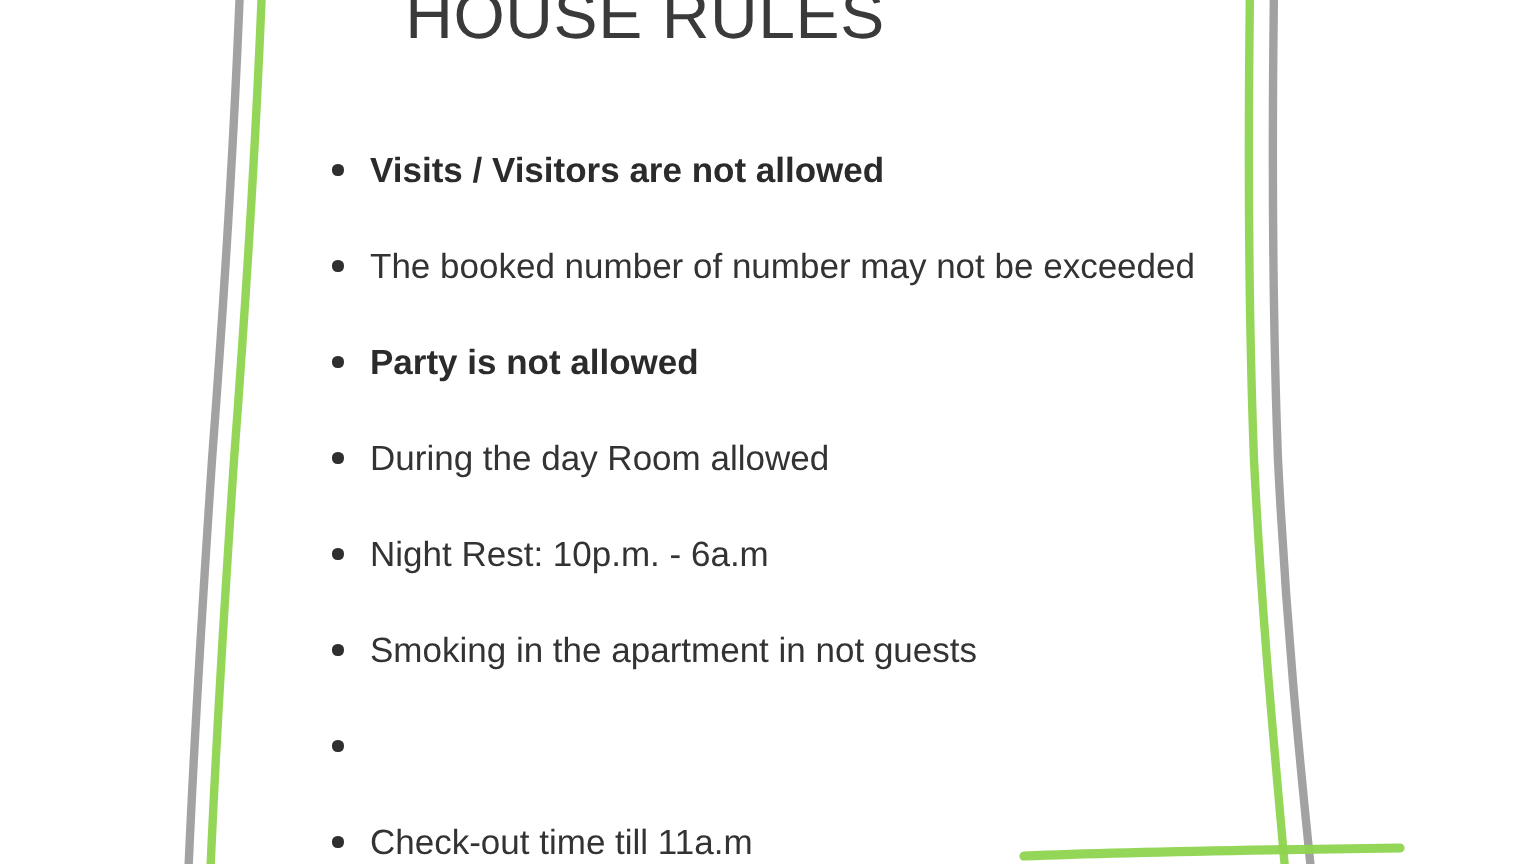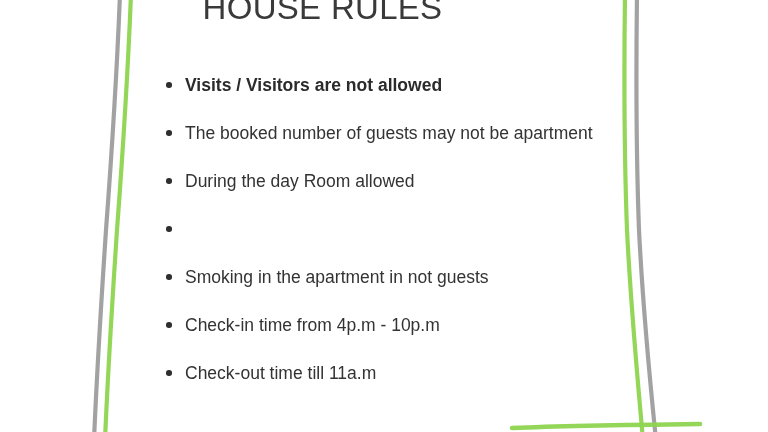--- a/index.html
+++ b/index.html
@@ -107,36 +107,40 @@
 
   <div id="title">HOUSE RULES</div>
 
   <ul id="rules">
     <li class="rule bold">
       <span class="dot"></span>
       <span class="txt">Visits / Visitors are not allowed</span>
     </li>
     <li class="rule">
       <span class="dot"></span>
-      <span class="txt">The booked number of guests may not be apartment</span>
+      <span class="txt">The booked number of number may not be exceeded</span>
+    </li>
+    <li class="rule bold">
+      <span class="dot"></span>
+      <span class="txt">Party is not allowed</span>
     </li>
     <li class="rule">
       <span class="dot"></span>
       <span class="txt">During the day Room allowed</span>
     </li>
     <li class="rule">
       <span class="dot"></span>
+      <span class="txt">Night Rest: 10p.m. - 6a.m</span>
     </li>
     <li class="rule">
       <span class="dot"></span>
       <span class="txt">Smoking in the apartment in not guests</span>
     </li>
     <li class="rule">
       <span class="dot"></span>
-      <span class="txt">Check-in time from 4p.m - 10p.m</span>
     </li>
     <li class="rule">
       <span class="dot"></span>
       <span class="txt">Check-out time till 11a.m</span>
     </li>
   </ul>
 
 </div>
 
 </body></html>

